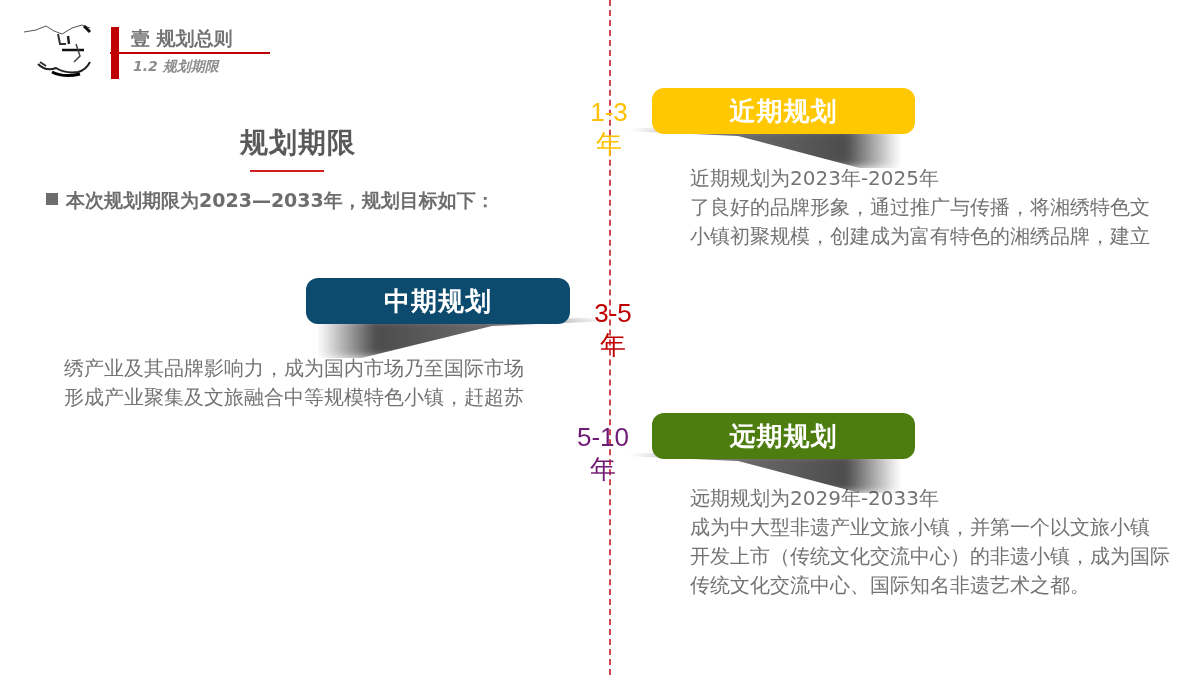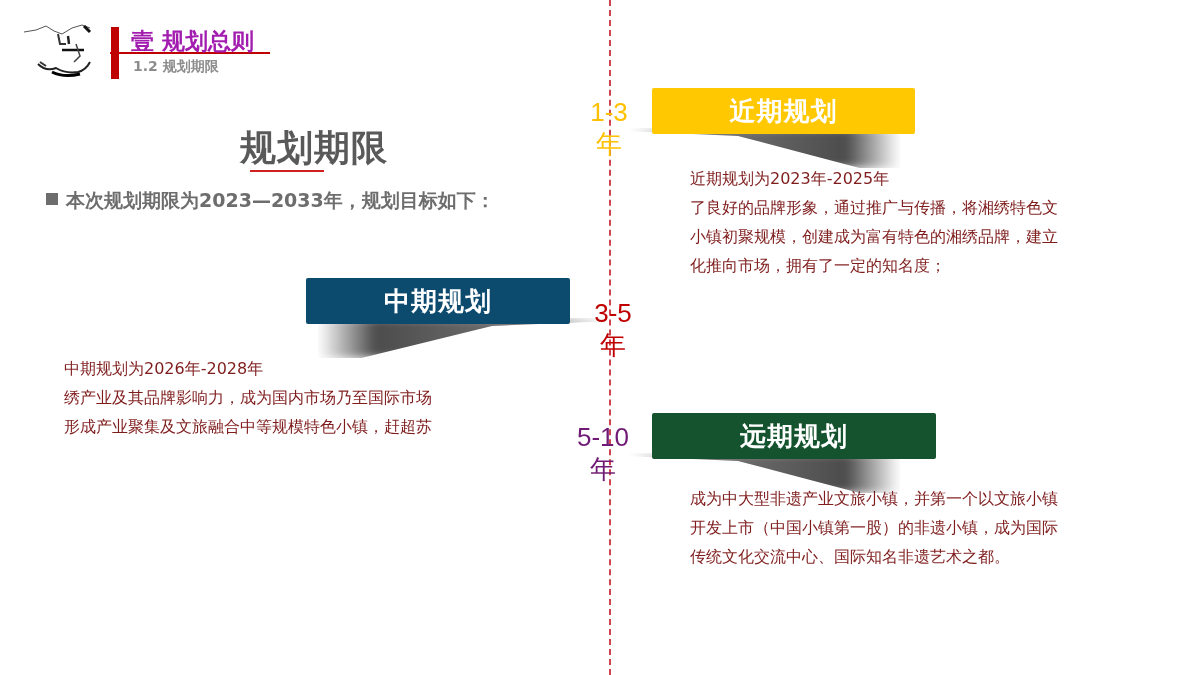--- a/index.html
+++ b/index.html
@@ -3,57 +3,57 @@
 <meta charset="utf-8">
 <style>
   * { margin: 0; padding: 0; box-sizing: border-box; }
   html, body { width: 1200px; height: 675px; background: #ffffff; overflow: hidden; }
   body { position: relative; font-family: "DejaVu Sans", "Liberation Sans", sans-serif; }
 
   
   .logo { position: absolute; left: 22px; top: 22px; width: 78px; height: 58px; }
   .header-bar { position: absolute; left: 111px; top: 27px; width: 8px; height: 52px; background: #c00000; }
   .header-line { position: absolute; left: 110px; top: 52px; width: 160px; height: 2px; background: #c00000; }
-  .header-title { position: absolute; left: 131px; top: 26px; font-size: 23px; font-weight: bold; color: #a21caf; letter-spacing: 0px; text-align: right; }
-  .header-sub { position: absolute; left: 133px; top: 58px; font-size: 14px; font-weight: bold; color: #8c8c8c; }
+  .header-title { position: absolute; left: 131px; top: 26px; font-size: 19px; font-weight: bold; color: #737373; letter-spacing: 0px; text-align: right; }
+  .header-sub { position: absolute; left: 133px; top: 58px; font-size: 14px; font-weight: bold; color: #8c8c8c; font-style: italic; }
 
   
   .center-line { position: absolute; left: 609px; top: 0; width: 0; height: 675px; border-left: 2px dashed #d04550; }
 
   
-  .main-title { position: absolute; left: 240px; top: 124px; font-size: 36px; font-weight: bold; color: #595959; letter-spacing: 1px; }
+  .main-title { position: absolute; left: 240px; top: 124px; font-size: 28px; font-weight: bold; color: #595959; letter-spacing: 1px; }
   .main-title-underline { position: absolute; left: 250px; top: 170px; width: 74px; height: 2px; background: #d02020; }
   .intro { position: absolute; left: 46px; top: 188px; font-size: 19px; font-weight: bold; color: #6d6d6d; text-align: center; }
   .intro-bullet { display: inline-block; width: 12px; height: 12px; background: #6d6d6d; margin-right: 8px; vertical-align: 2px; }
 
   
   .year { position: absolute; font-family: "Liberation Sans", "DejaVu Sans", sans-serif; font-size: 26px; line-height: 32px; text-align: center; }
   .year-1 { left: 583px; top: 96px; width: 52px; color: #ffc000; }
   .year-2 { left: 587px; top: 297px; width: 52px; color: #c00000; }
   .year-3 { left: 568px; top: 421px; width: 70px; color: #701a75; }
 
   
-  .banner { position: absolute; height: 46px; border-radius: 2px; color: #ffffff; font-weight: bold; font-size: 26px; text-align: center; line-height: 46px; letter-spacing: 1px; z-index: 2; }
+  .banner { position: absolute; height: 46px; border-radius: 12px; color: #ffffff; font-weight: bold; font-size: 26px; text-align: center; line-height: 46px; letter-spacing: 1px; z-index: 2; }
   .banner-near { left: 652px; top: 88px; width: 263px; background: #ffc800; }
   .banner-mid { left: 306px; top: 278px; width: 264px; background: #0c4a6e; }
-  .banner-far { left: 652px; top: 413px; width: 284px; background: #14532d; }
+  .banner-far { left: 652px; top: 413px; width: 263px; background: #4d7c0f; }
 
   .shadow { position: absolute; z-index: 1; height: 40px; }
   .shadow-near { left: 630px; top: 128px; width: 270px;
     background: linear-gradient(to right, rgba(0,0,0,0.0), rgba(0,0,0,0.55) 30%, rgba(0,0,0,0.7) 80%, rgba(0,0,0,0));
     clip-path: polygon(0 0, 100% 0, 100% 100%, 85% 100%, 40% 20%, 0 8%); filter: blur(4px); }
   .shadow-mid { left: 318px; top: 318px; width: 290px;
     background: linear-gradient(to left, rgba(0,0,0,0.0), rgba(0,0,0,0.55) 30%, rgba(0,0,0,0.7) 80%, rgba(0,0,0,0));
     clip-path: polygon(0 0, 100% 0, 100% 8%, 60% 20%, 15% 100%, 0 100%); filter: blur(4px); }
   .shadow-far { left: 630px; top: 453px; width: 270px;
     background: linear-gradient(to right, rgba(0,0,0,0.0), rgba(0,0,0,0.55) 30%, rgba(0,0,0,0.7) 80%, rgba(0,0,0,0));
     clip-path: polygon(0 0, 100% 0, 100% 100%, 85% 100%, 40% 20%, 0 8%); filter: blur(4px); }
 
   
-  .desc { position: absolute; font-size: 16px; line-height: 29px; color: #7f1d1d; }
+  .desc { position: absolute; font-size: 20px; line-height: 29px; color: #737373; }
   .desc-near { left: 690px; top: 164px; width: 460px; }
   .desc-mid { left: 64px; top: 354px; width: 450px; }
   .desc-far { left: 690px; top: 484px; width: 460px; }
   .desc p { white-space: nowrap; }
 </style>
 </head>
 <body>
 
 <div class="logo">
   <svg width="78" height="58" viewBox="0 0 78 58">
@@ -84,38 +84,37 @@
 <div class="year year-1">
   <div>1-3</div>
   <div>年</div>
 </div>
 <div class="shadow shadow-near"></div>
 <div class="banner banner-near">近期规划</div>
 <div class="desc desc-near">
   <p>近期规划为2023年-2025年</p>
   <p>了良好的品牌形象，通过推广与传播，将湘绣特色文</p>
   <p>小镇初聚规模，创建成为富有特色的湘绣品牌，建立</p>
-  <p>化推向市场，拥有了一定的知名度；</p>
 </div>
 
 <div class="year year-2">
   <div>3-5</div>
   <div>年</div>
 </div>
 <div class="shadow shadow-mid"></div>
 <div class="banner banner-mid">中期规划</div>
 <div class="desc desc-mid">
-  <p>中期规划为2026年-2028年</p>
   <p>绣产业及其品牌影响力，成为国内市场乃至国际市场</p>
   <p>形成产业聚集及文旅融合中等规模特色小镇，赶超苏</p>
 </div>
 
 <div class="year year-3">
   <div>5-10</div>
   <div>年</div>
 </div>
 <div class="shadow shadow-far"></div>
 <div class="banner banner-far">远期规划</div>
 <div class="desc desc-far">
+  <p>远期规划为2029年-2033年</p>
   <p>成为中大型非遗产业文旅小镇，并第一个以文旅小镇</p>
-  <p>开发上市（中国小镇第一股）的非遗小镇，成为国际</p>
+  <p>开发上市（传统文化交流中心）的非遗小镇，成为国际</p>
   <p>传统文化交流中心、国际知名非遗艺术之都。</p>
 </div>
 
 </body></html>

